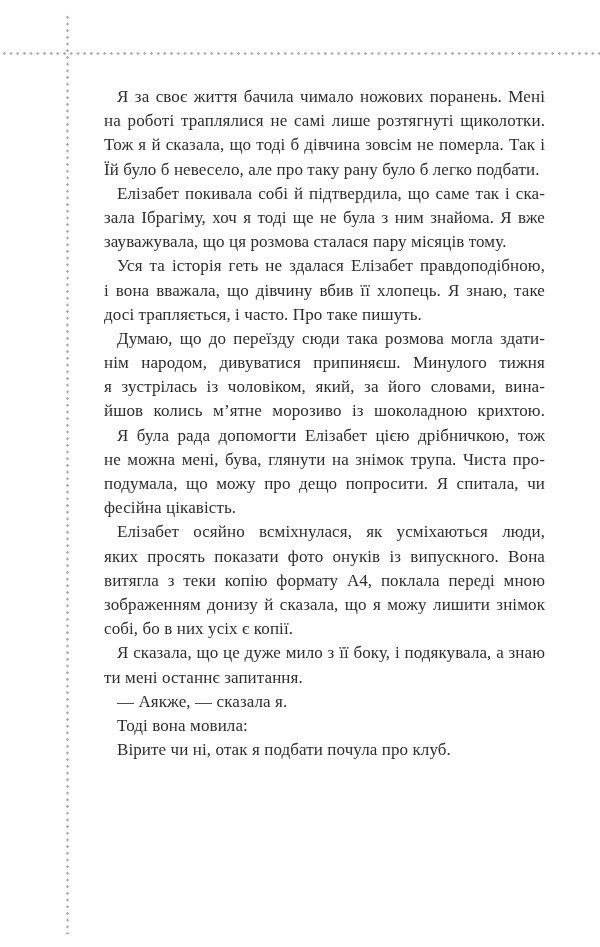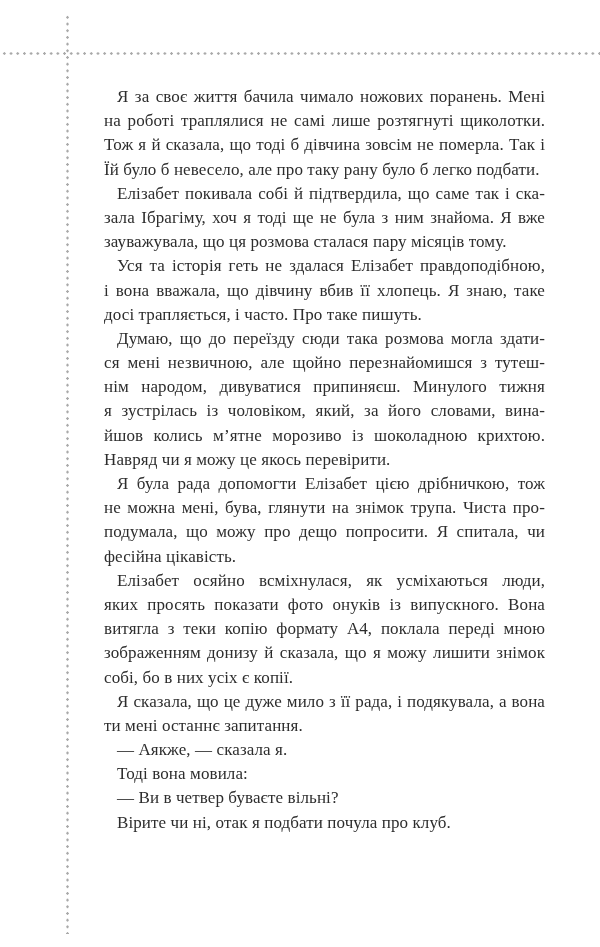--- a/index.html
+++ b/index.html
@@ -62,34 +62,31 @@
       <div class="tl j">на роботі траплялися не самі лише розтягнуті щиколотки.</div>
       <div class="tl j">Тож я й сказала, що тоді б дівчина зовсім не померла. Так і є.</div>
       <div class="tl">Їй було б невесело, але про таку рану було б легко подбати.</div>
       <div class="tl j ind">Елізабет покивала собі й підтвердила, що саме так і ска-</div>
       <div class="tl j">зала Ібрагіму, хоч я тоді ще не була з ним знайома. Я вже</div>
       <div class="tl">зауважувала, що ця розмова сталася пару місяців тому.</div>
       <div class="tl j ind">Уся та історія геть не здалася Елізабет правдоподібною,</div>
       <div class="tl j">і вона вважала, що дівчину вбив її хлопець. Я знаю, таке</div>
       <div class="tl">досі трапляється, і часто. Про таке пишуть.</div>
       <div class="tl j ind">Думаю, що до переїзду сюди така розмова могла здати-</div>
-      <div class="tl j">ся мені незвичною, але щойно перезнайомишся з тутеш-</div>
       <div class="tl j">нім народом, дивуватися припиняєш. Минулого тижня</div>
       <div class="tl j">я зустрілась із чоловіком, який, за його словами, вина-</div>
       <div class="tl j">йшов колись м’ятне морозиво із шоколадною крихтою.</div>
-      <div class="tl">Навряд чи я можу це якось перевірити.</div>
       <div class="tl j ind">Я була рада допомогти Елізабет цією дрібничкою, тож</div>
       <div class="tl j">не можна мені, бува, глянути на знімок трупа. Чиста про-</div>
       <div class="tl j">подумала, що можу про дещо попросити. Я спитала, чи</div>
       <div class="tl">фесійна цікавість.</div>
       <div class="tl j ind">Елізабет осяйно всміхнулася, як усміхаються люди,</div>
       <div class="tl j">яких просять показати фото онуків із випускного. Вона</div>
       <div class="tl j">витягла з теки копію формату А4, поклала переді мною</div>
       <div class="tl j">зображенням донизу й сказала, що я можу лишити знімок</div>
       <div class="tl">собі, бо в них усіх є копії.</div>
-      <div class="tl j ind">Я сказала, що це дуже мило з її рада, і подякувала, а вона</div>
+      <div class="tl j ind">Я сказала, що це дуже мило з її боку, і подякувала, а знаю</div>
       <div class="tl">ти мені останнє запитання.</div>
       <div class="tl ind">— Аякже, — сказала я.</div>
       <div class="tl ind">Тоді вона мовила:</div>
-      <div class="tl ind">— Ви в четвер буваєте вільні?</div>
       <div class="tl ind">Вірите чи ні, отак я подбати почула про клуб.</div>
     </div>
 </div>
 
 </body></html>

